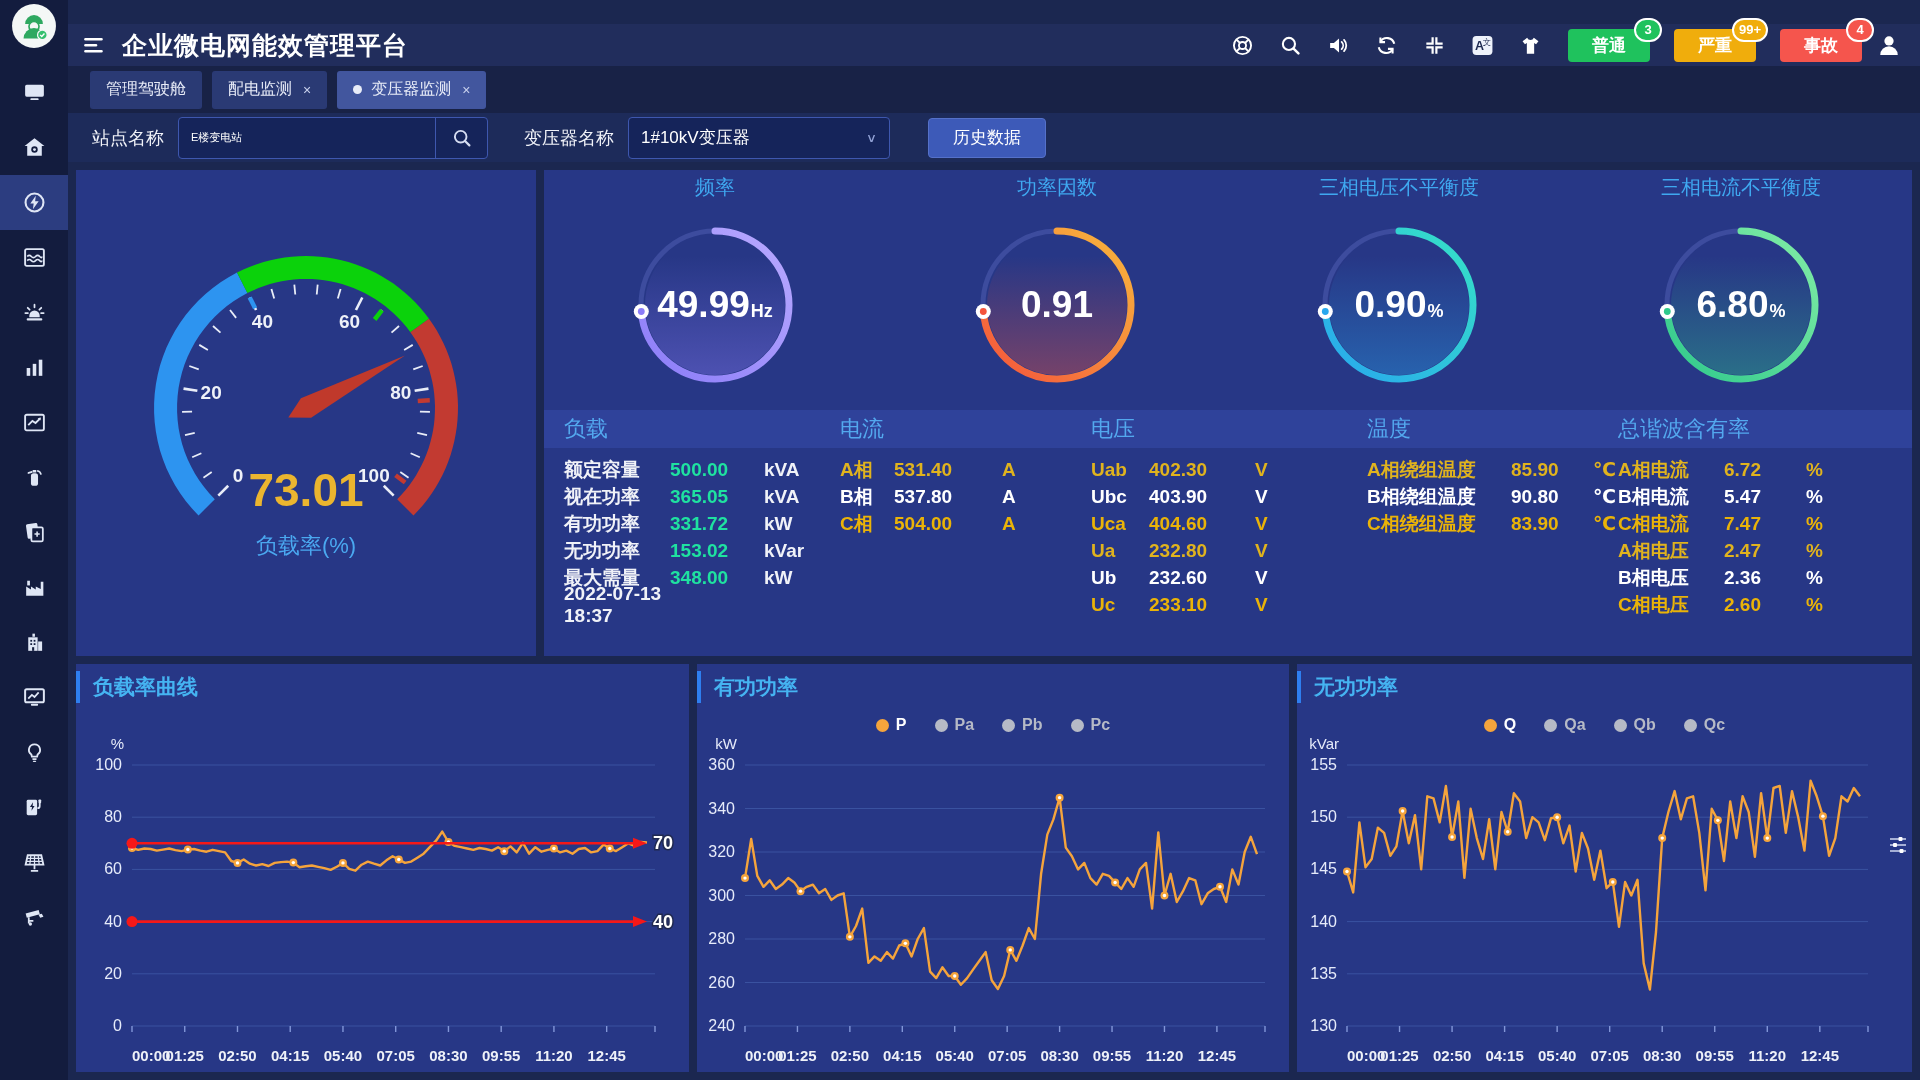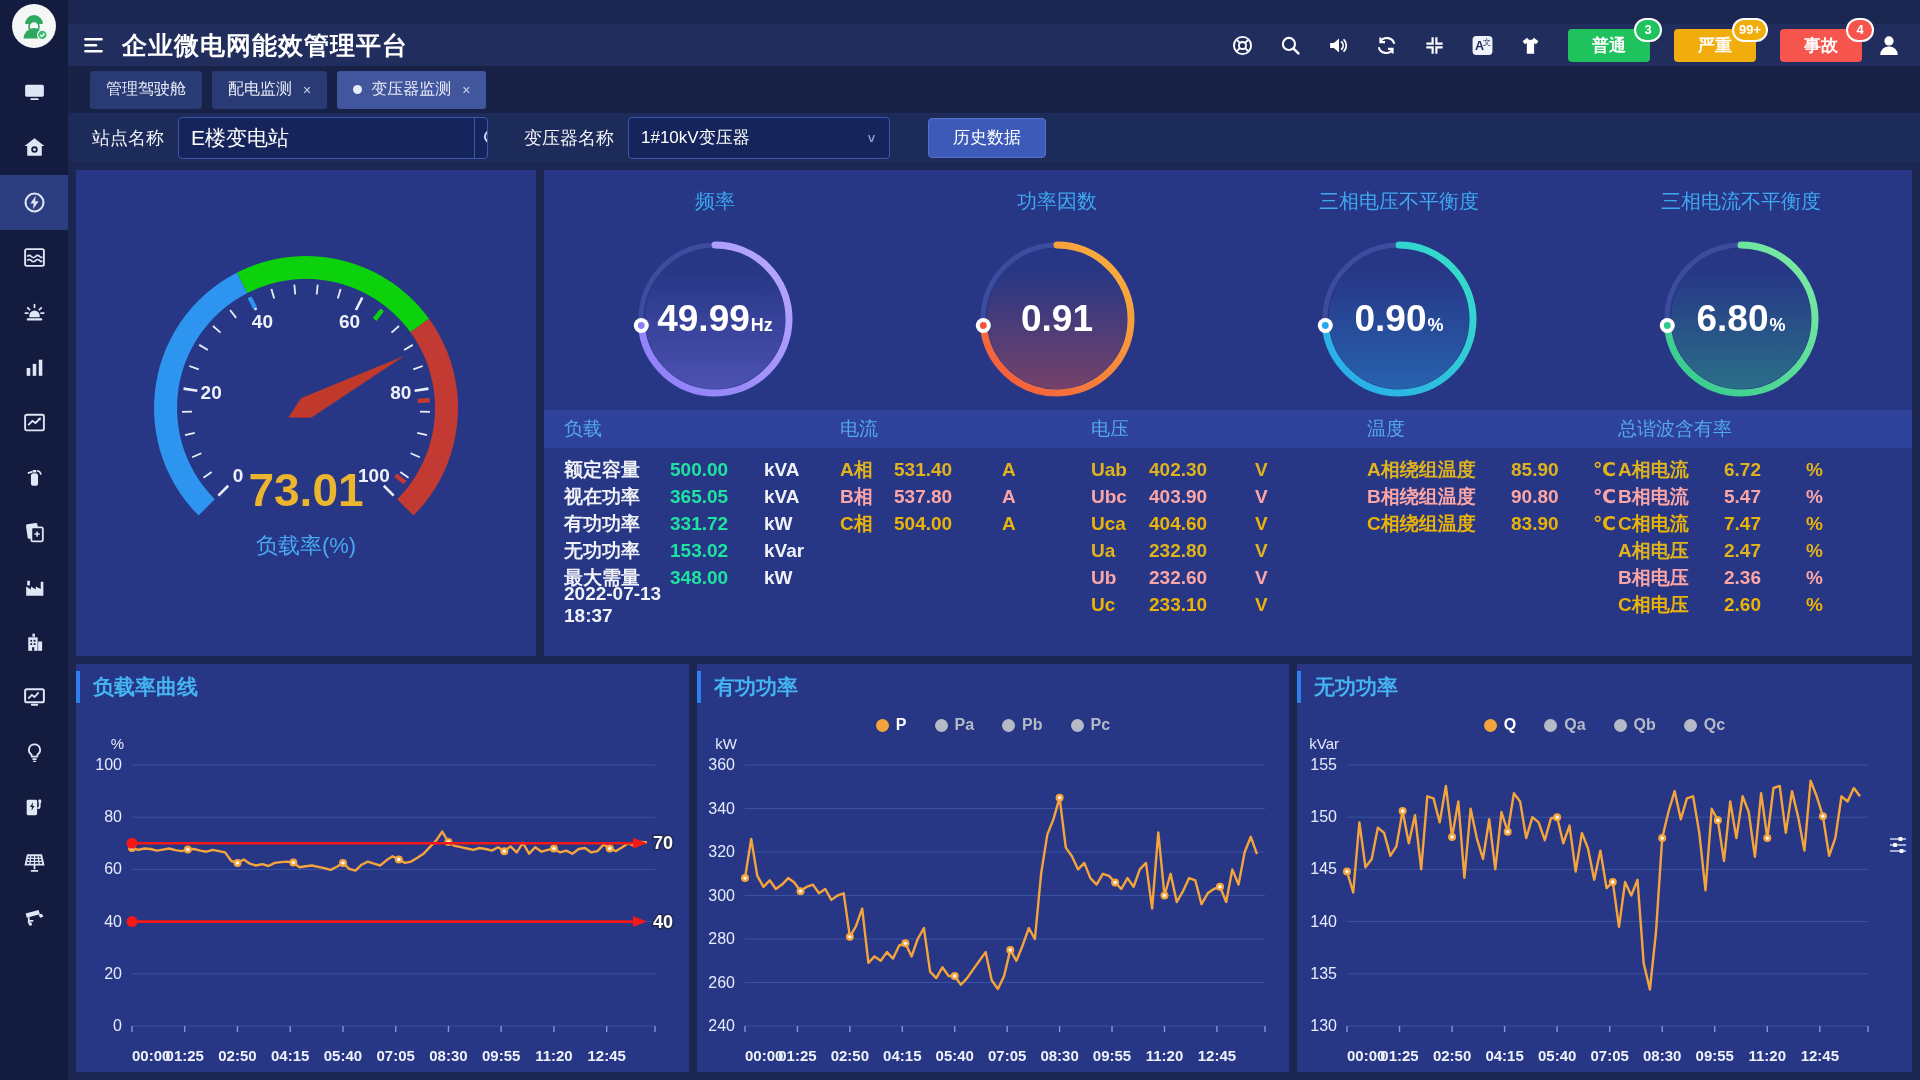--- a/index.html
+++ b/index.html
@@ -27,44 +27,44 @@
   .tabbar{height:58px;background:#182246;display:flex;align-items:center;gap:10px;padding:0 0 0 22px;}
   .tab{height:36px;background:#2a3a74;border-radius:3px;color:#e8ecf8;font-size:16px;display:flex;align-items:center;
        gap:9px;padding:0 15px;cursor:pointer;border:1px solid #35479008;}
   .tab.active{background:#42569e;}
   .tab .dot{width:9px;height:9px;border-radius:50%;background:#e8ecf8;}
   .tab .close{font-size:14px;color:#c9d2ee;margin-left:2px;}
   
   .filterbar{height:60px;background:#1d2b5a;display:flex;align-items:center;padding-left:24px;}
   .flabel{color:#f0f2f8;font-size:18px;margin-right:14px;}
   .searchbox{display:flex;width:308px;height:40px;background:#15245a;border:1px solid #3e57ae;border-radius:4px;overflow:hidden;}
-  .searchbox input{flex:1;background:transparent;border:none;outline:none;color:#fff;font-size:21px;padding:0 12px;font-family:inherit;}
+  .searchbox input{flex:1;background:transparent;border:none;outline:none;color:#fff;font-size:11px;padding:0 12px;font-family:inherit;}
   .search-btn{width:52px;background:transparent;border:none;border-left:1px solid #3e57ae;cursor:pointer;display:flex;align-items:center;justify-content:center;}
   .sel{width:236px;height:40px;background:#15245a;border:1px solid #3e57ae;border-radius:4px;display:flex;align-items:center;
        color:#fff;font-size:17px;padding:0 12px;cursor:pointer;margin-right:38px;}
   .sel .chev{margin-left:auto;color:#92a2d6;font-size:15px;transform:scaleY(.8);}
   .history-btn{width:118px;height:40px;background:#3d5ab8;border:1px solid #5571c9;border-radius:4px;color:#fff;font-size:17px;cursor:pointer;font-family:inherit;}
   
   .content{flex:1;padding:8px;background:#1b2750;}
   .row-top{display:grid;grid-template-columns:460px 1fr;gap:8px;height:486px;margin-bottom:8px;}
   .row-bottom{display:grid;grid-template-columns:613px 592px 1fr;gap:8px;height:408px;}
   .panel{background:#273786;position:relative;overflow:hidden;}
   
   .rings{display:flex;height:240px;}
-  .ring-cell{flex:1;text-align:center;padding-top:18px;}
+  .ring-cell{flex:1;text-align:center;padding-top:4px;}
   .ring-title{color:#3fa8f0;font-size:20px;height:28px;}
   .table-head{height:38px;background:#2f429a;display:grid;grid-template-columns:276px 251px 276px 251px 1fr;
-              align-items:center;color:#53a8ee;font-size:19px;padding-left:20px;}
+              align-items:center;color:#53a8ee;font-size:22px;padding-left:20px;}
   .table-body{display:grid;grid-template-columns:276px 251px 276px 251px 1fr;padding:8px 0 0 20px;}
   .trow{display:flex;height:27px;align-items:center;font-size:19px;font-weight:bold;}
   .tlabel{flex:none;}
   .tvalue{flex:none;margin-left:6px;}
   .tunit{margin-left:16px;}
   .c-teal .tvalue{color:#1fe2a0;}
-  .c-yellow{color:#e0b31e;} .c-lime{color:#fca5a5;} .c-red{color:#eab308;} .c-white{color:#f0f2f8;}
+  .c-yellow{color:#e0b31e;} .c-lime{color:#ffffff;} .c-red{color:#eab308;} .c-white{color:#f0f2f8;}
   .col-0 .tlabel,.col-0 .tunit{color:#f0f2f8;}
   .col-0 .tlabel{width:100px;} .col-0 .tvalue{width:78px;}
   .col-1 .tlabel{width:48px;} .col-1 .tvalue{width:92px;}
   .col-2 .tlabel{width:52px;} .col-2 .tvalue{width:90px;}
   .col-3 .tlabel{width:138px;} .col-3 .tvalue{width:66px;}
   .col-4 .tlabel{width:100px;} .col-4 .tvalue{width:66px;}
   
   .ptitle-row{height:46px;position:relative;display:flex;align-items:center;}
   .accent{position:absolute;left:0;top:7px;width:4px;height:32px;background:#2e7ff0;}
   .ptitle{color:#45b4f2;font-size:21px;font-weight:bold;margin-left:17px;}

